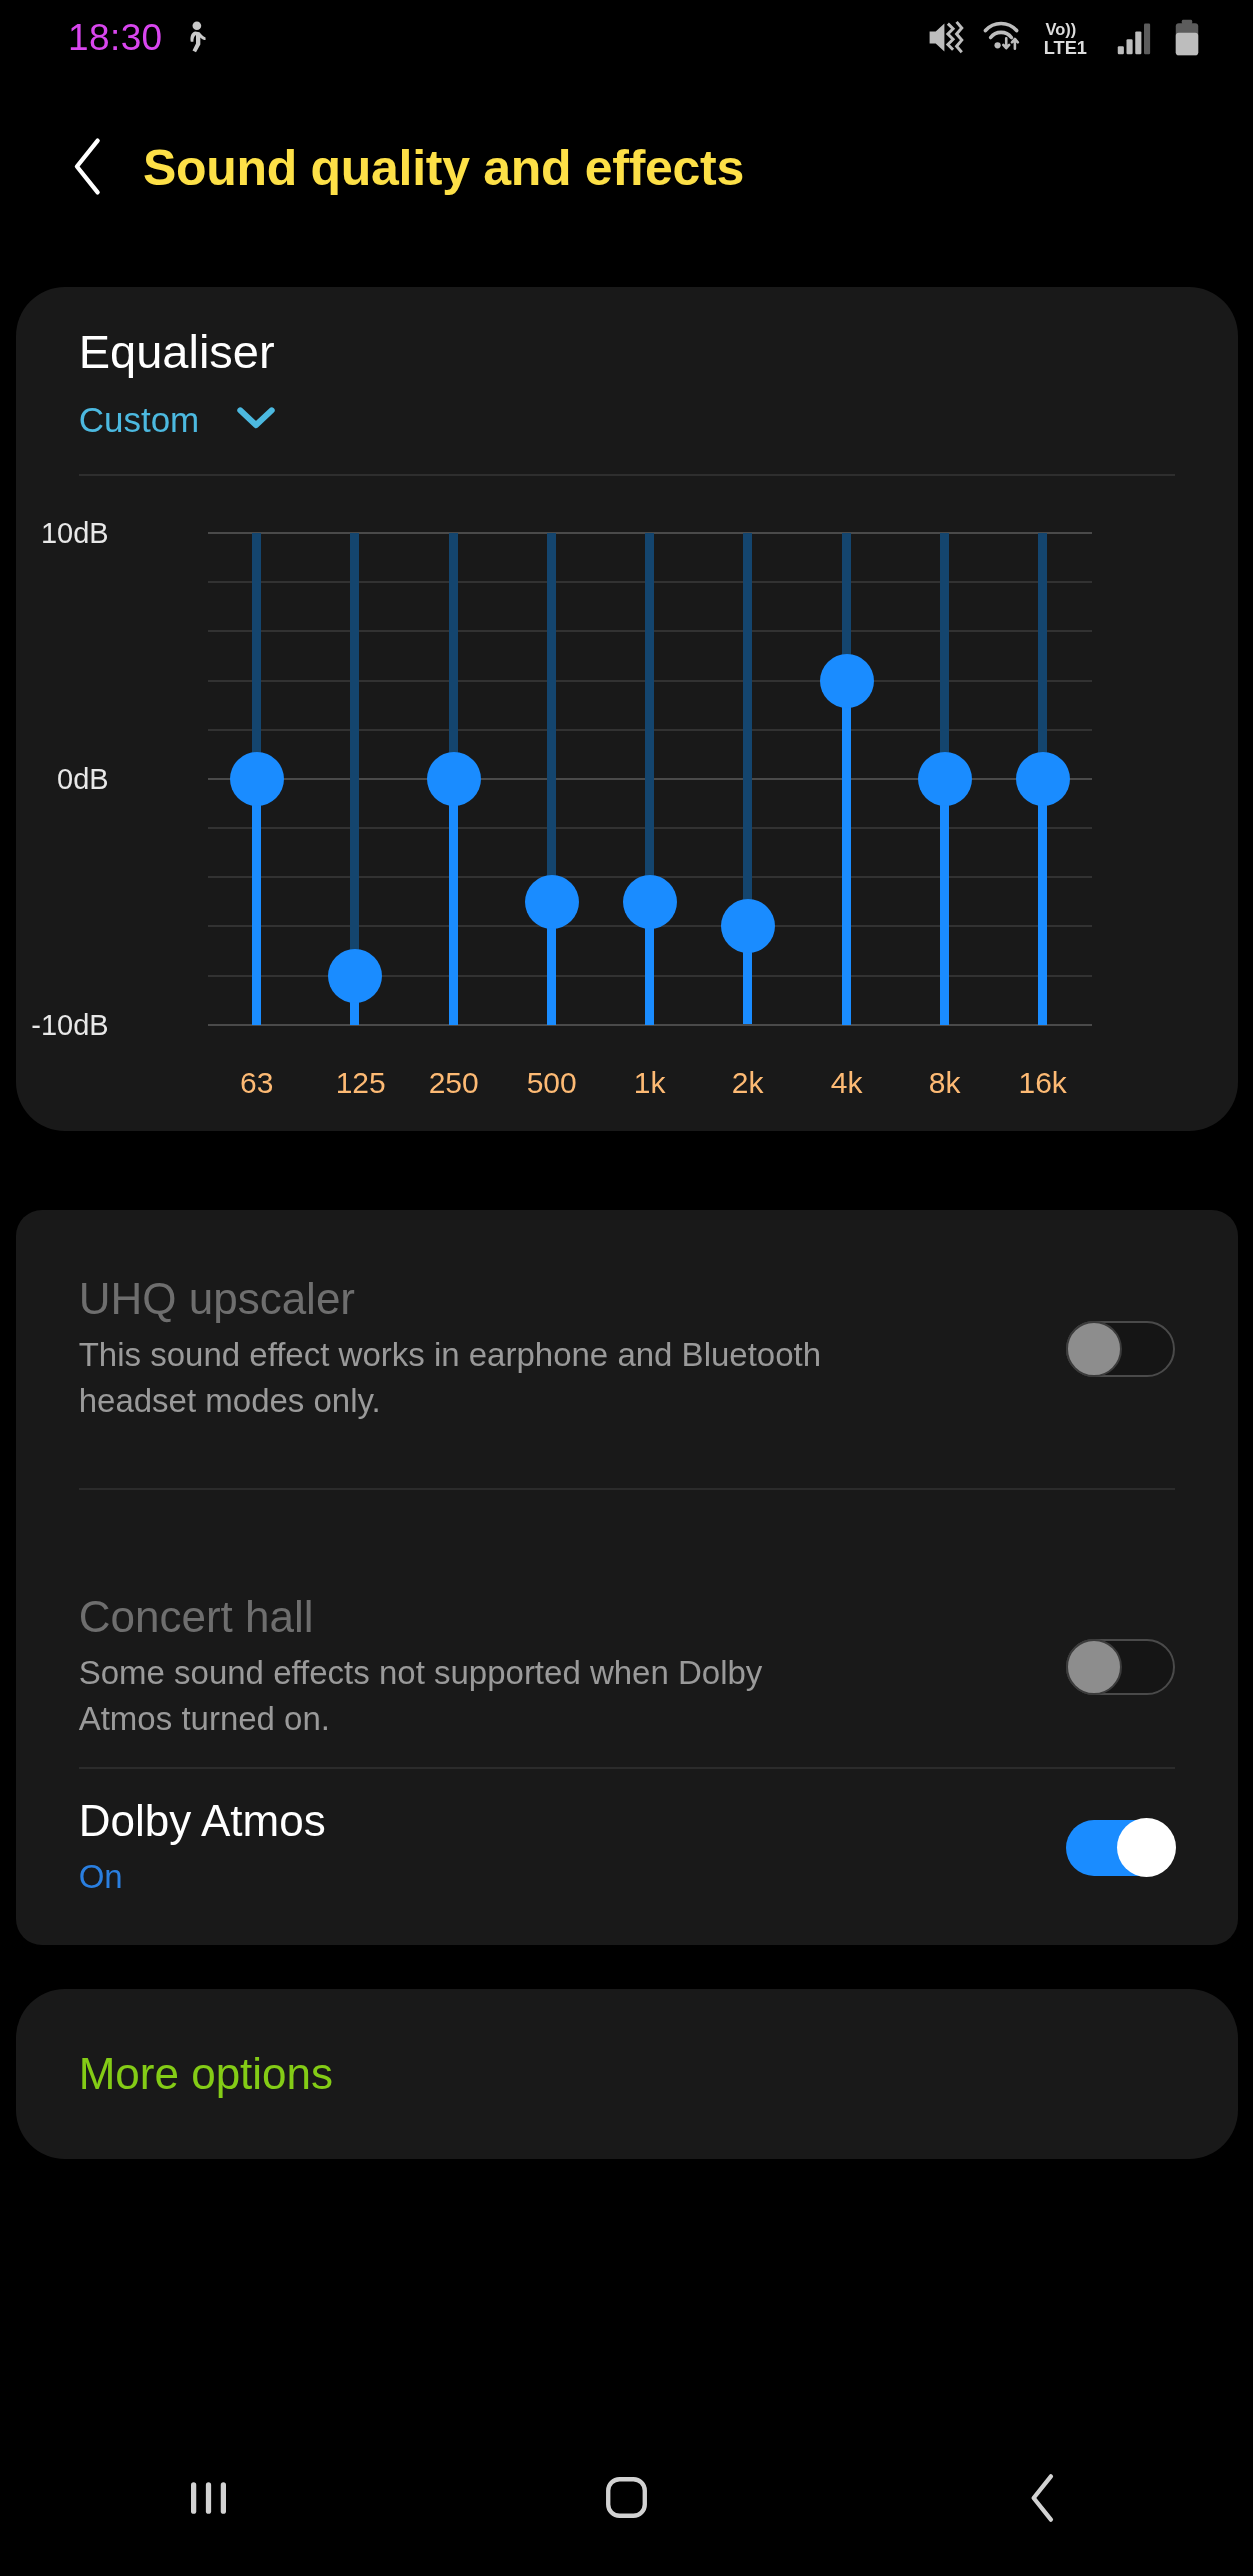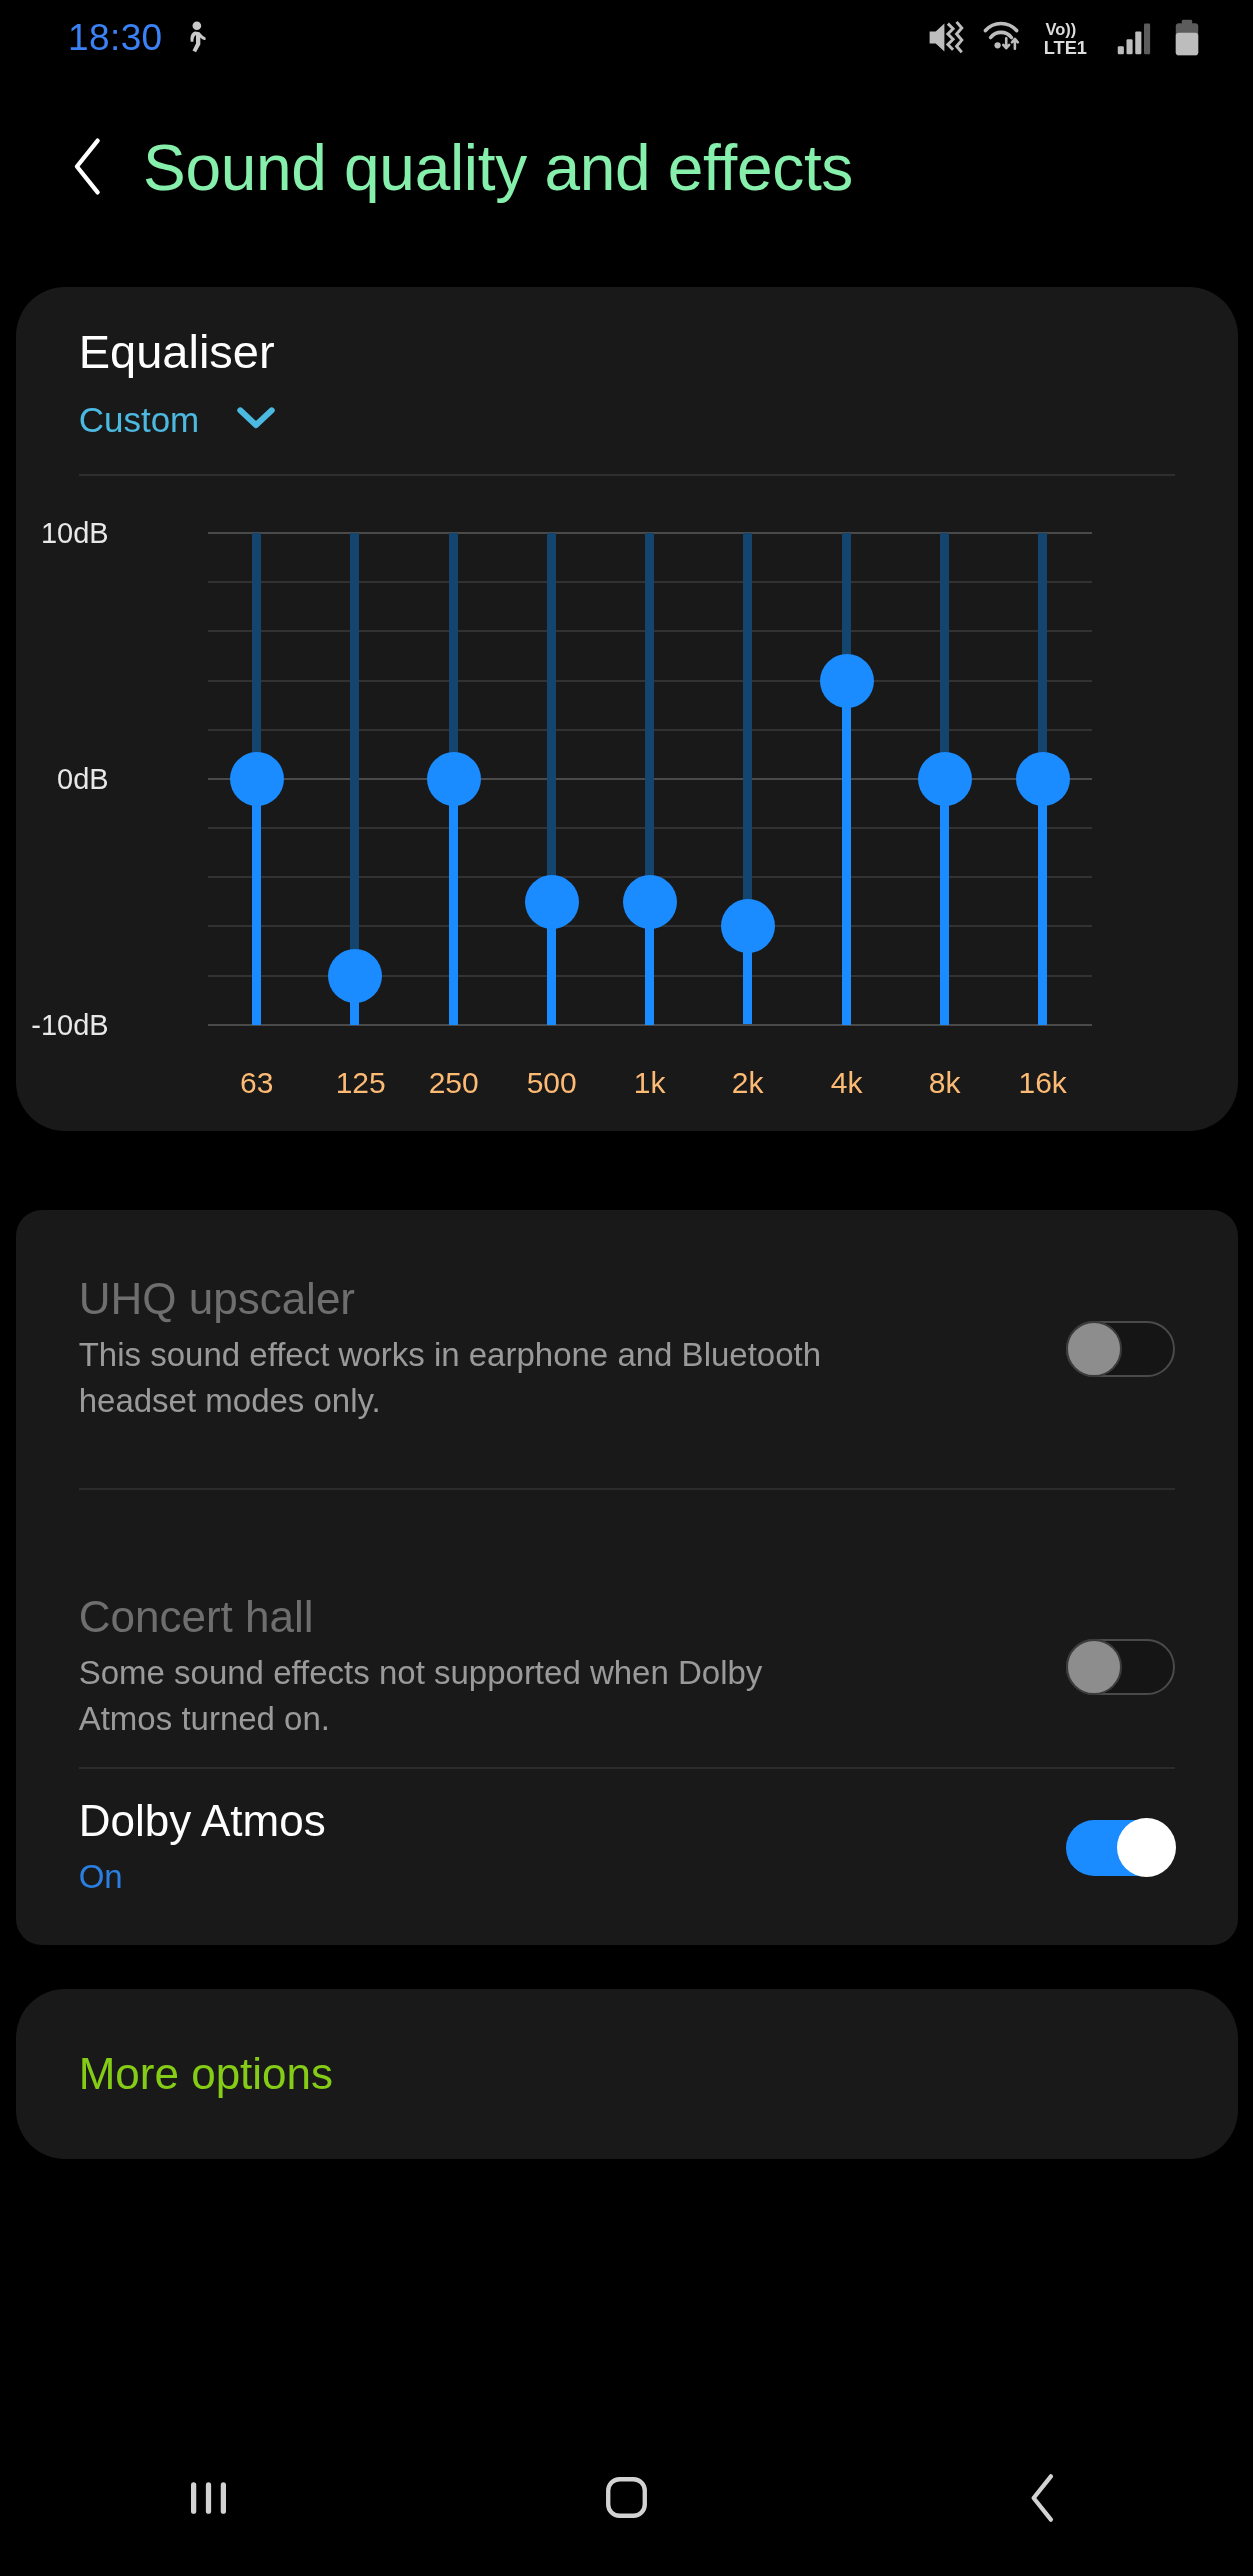--- a/index.html
+++ b/index.html
@@ -11,30 +11,30 @@
   }
   #screen { position:relative; width:1253px; height:2576px; background:#000; }
 
   
   #statusbar {
     position:absolute; top:0; left:0; width:1253px; height:75px;
     display:flex; align-items:center; justify-content:space-between;
     padding:0 52px 0 68px;
   }
   .sb-left { display:flex; align-items:center; gap:19px; }
-  .sb-time { color:#3b82f6; font-size:37px; letter-spacing:0.4px; font-weight:400; }
+  .sb-time { color:#d946ef; font-size:37px; letter-spacing:0.4px; font-weight:400; }
   .sb-right { display:flex; align-items:center; gap:15px; }
   .sb-ico { display:block; }
 
   
   #header {
     position:absolute; top:113px; left:0; width:1253px; height:109px;
     display:flex; align-items:center; padding-left:70px; gap:35px;
   }
-  #header .title { color:#86efac; font-size:64px; font-weight:400; letter-spacing:-0.3px; }
+  #header .title { color:#fde047; font-size:50px; font-weight:700; letter-spacing:-0.3px; }
 
   
   .card { position:absolute; left:15.7px; width:1222px; background:#191919; border-radius:49px; }
 
   
   #eq-card { top:287px; height:844px; }
   .eq-title { position:absolute; left:63px; top:37px; color:#fff; font-size:47px; font-weight:400; }
   .eq-preset-row {
     position:absolute; left:63px; top:113px;
     display:flex; align-items:center; gap:37px;

